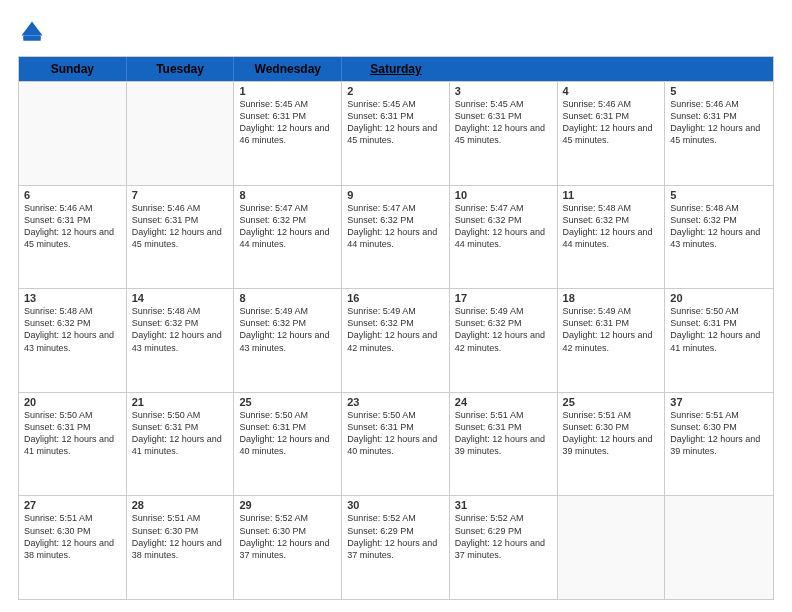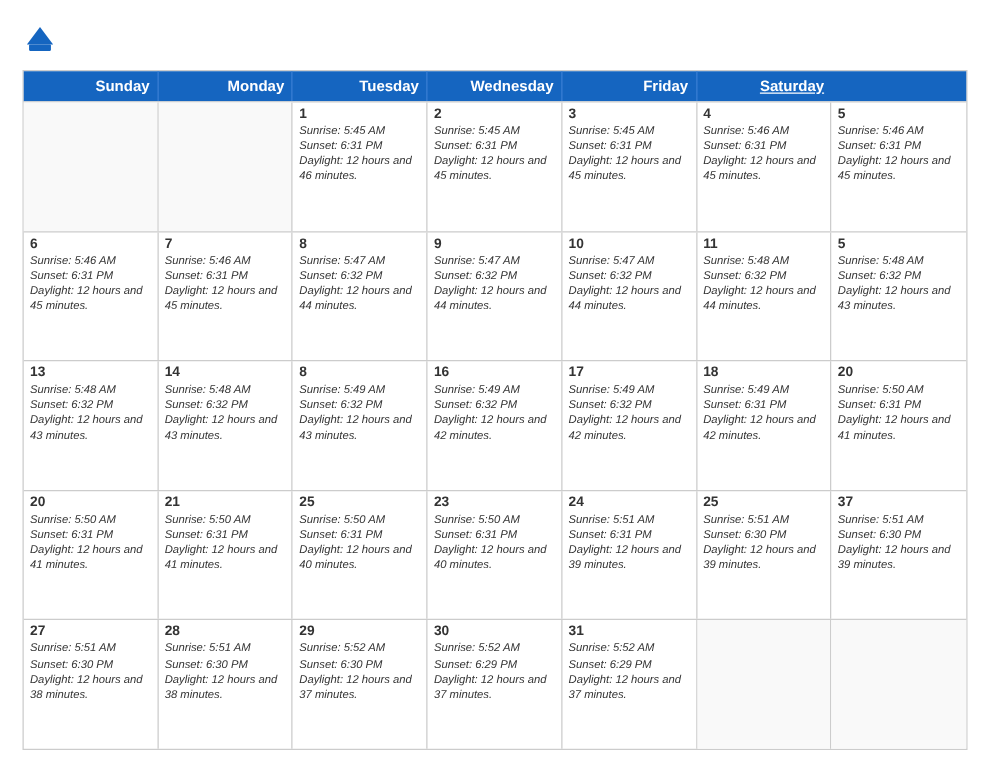--- a/index.html
+++ b/index.html
@@ -56,26 +56,26 @@
       display: flex;
       flex-direction: column;
       border: 1px solid #ccc;
     }
     .cal-header-row {
       display: grid;
       grid-template-columns: repeat(7, 1fr);
       background: #1565C0;
     }
     .cal-header-cell {
-      color: #ffffff;
+      color: #000000;
       font-size: 12px;
       font-weight: bold;
       padding: 5px 6px;
       border-right: 1px solid #3a7fd4;
-      text-align: right;
+      text-align: center;
     }
     .cal-header-cell:last-child { border-right: none; text-decoration: underline; }
     .cal-body {
       flex: 1;
       display: flex;
       flex-direction: column;
     }
     .cal-row {
       display: grid;
       grid-template-columns: repeat(7, 1fr);
@@ -95,21 +95,20 @@
     .day-number {
       font-size: 11px;
       font-weight: bold;
       margin-bottom: 1px;
       display: block;
     }
     .cell-info {
       font-size: 9px;
       line-height: 1.35;
       color: #333;
-      font-style: italic;
     }
   </style>
 </head>
 <body>
 
 <div class="page">
   <div class="header">
     <div class="logo">
       <svg class="logo-icon" viewBox="0 0 32 32">
         <polygon points="16,4 28,20 4,20" fill="#1565C0"></polygon>
@@ -122,24 +121,22 @@
     </div>
     <div class="title-block">
       <div class="month-title"></div>
       <div class="location"></div>
     </div>
   </div>
 
   <div class="calendar">
     <div class="cal-header-row">
     <div class="cal-header-cell">Sunday</div>
-        <div class="cal-header-cell">Monday</div>
         <div class="cal-header-cell">Tuesday</div>
         <div class="cal-header-cell">Wednesday</div>
-        <div class="cal-header-cell">Friday</div>
         <div class="cal-header-cell">Saturday</div>
       </div>
     <div class="cal-body">
     <div class="cal-row">
           <div class="cal-cell empty"></div>
           <div class="cal-cell empty"></div>
           <div class="cal-cell">
             <span class="day-number">1</span>
             <div class="cell-info">Sunrise: 5:45 AM<br>Sunset: 6:31 PM<br>Daylight: 12 hours and 46 minutes.</div>
           </div>

